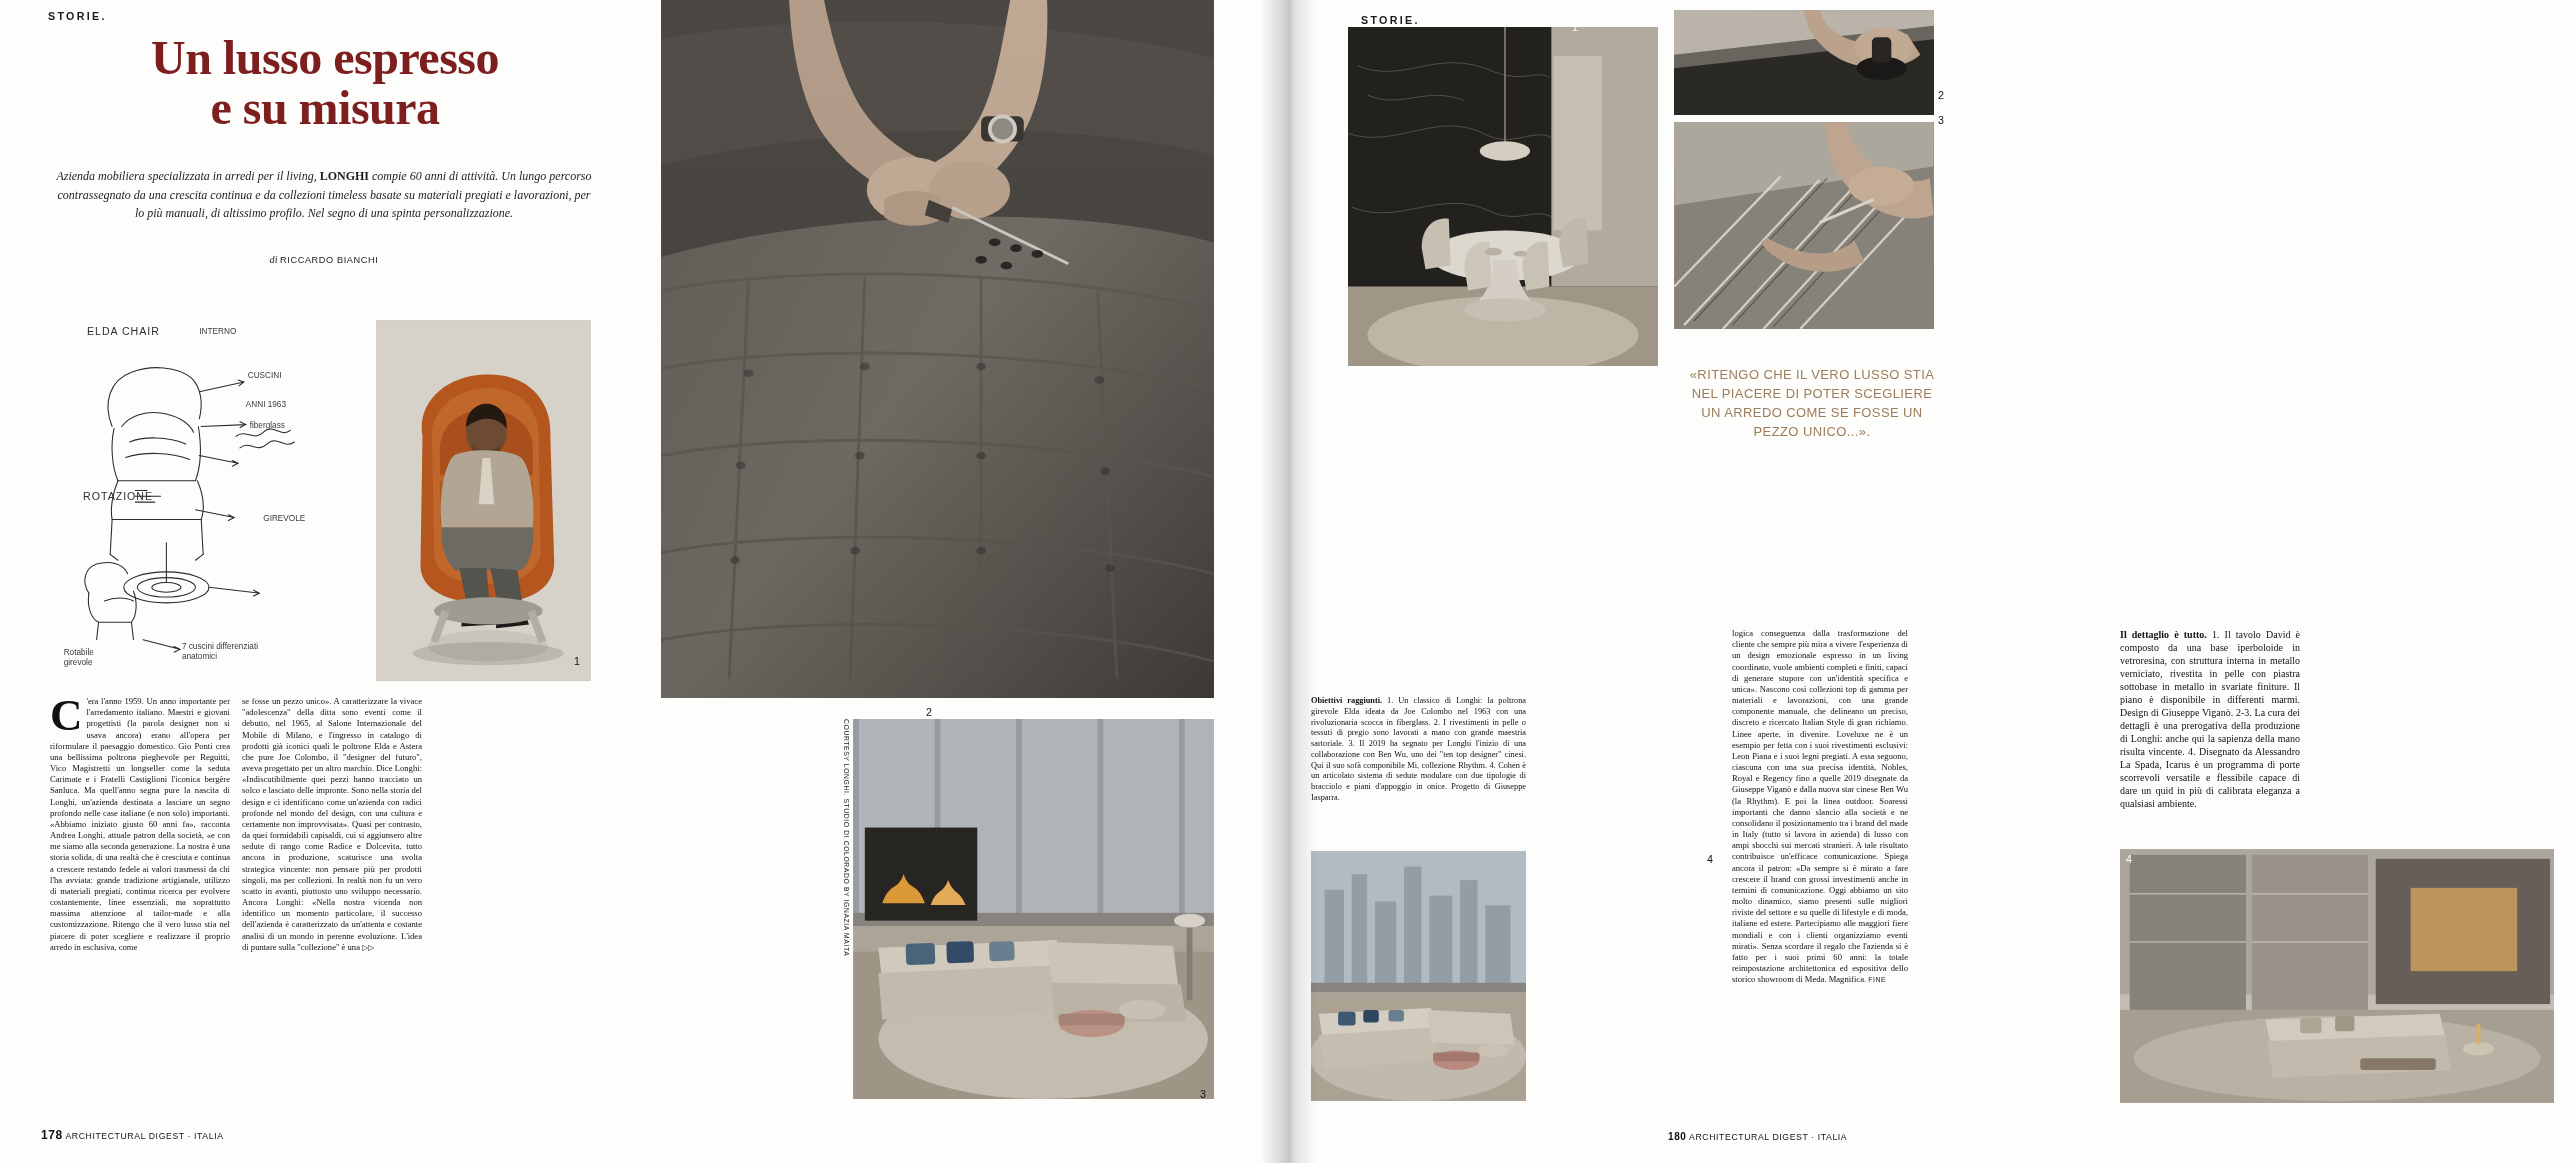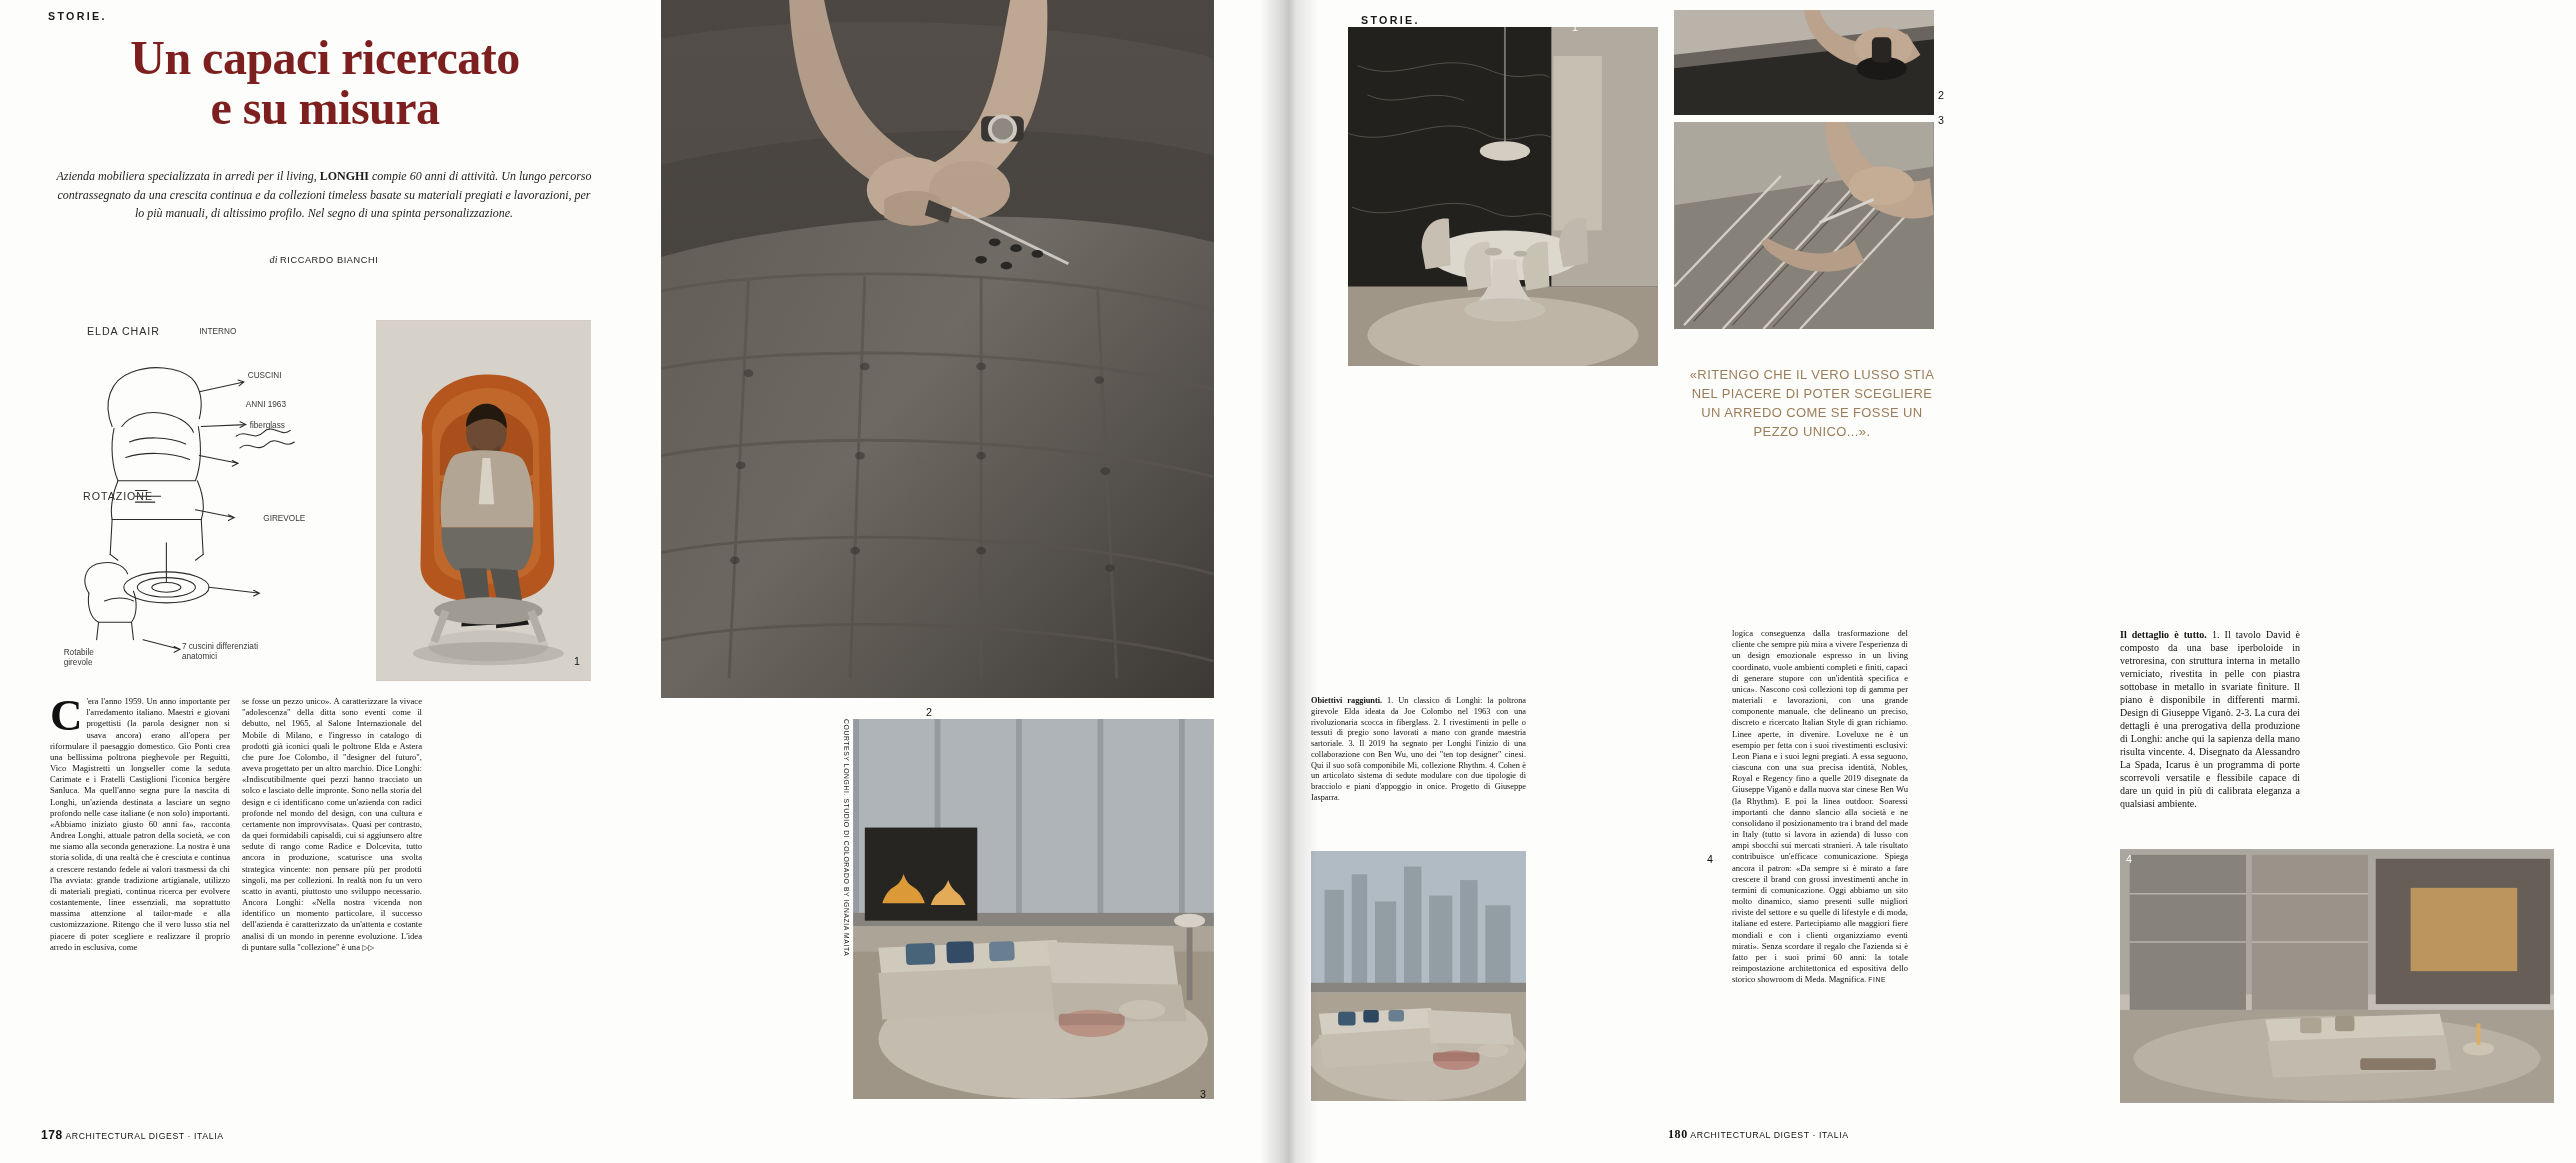--- a/index.html
+++ b/index.html
@@ -148,35 +148,35 @@
   .rdetail b{font-weight:700;}
 
   .photo-interior{
     position:absolute;left:2119px;top:849px;width:417px;height:254px;
     background:linear-gradient(165deg,#d7d2ca 0%,#b7b1a8 40%,#7c7670 75%,#4c4843 100%);
     overflow:hidden;
   }
   .cap-r4b{position:absolute;left:2125px;top:853px;font-family:"Liberation Sans",sans-serif;font-size:10.7px;color:#fff;z-index:6;}
 
   .folio-r{position:absolute;left:1668px;bottom:21.3px;font-family:"Liberation Sans",sans-serif;font-size:8.7px;letter-spacing:0.6px;color:#111;}
-  .folio-r b{font-weight:700;font-size:12px;font-family:Liberation Serif, serif;}
+  .folio-r b{font-weight:700;font-size:10px;}
 
   .sig{font-family:"Liberation Sans",sans-serif;font-size:6.8px;letter-spacing:0.6px;}
 </style>
 </head>
 <body>
 
 <div class="spread">
 
   <div class="page page-left">
 
     <div class="kicker l-kicker">STORIE.</div>
 
     <div class="headline">
-      <div>Un capaci ricercato</div>
+      <div>Un lusso espresso</div>
       <div>e su misura</div>
     </div>
 
     <div class="standfirst">
       <span>Azienda mobiliera specializzata in arredi per il living, </span><b>LONGHI</b><span> compie 60 anni di attività. Un lungo percorso contrassegnato da una crescita continua e da collezioni timeless basate su materiali pregiati e lavorazioni, per lo più manuali, di altissimo profilo. Nel segno di una spinta personalizzazione.</span>
     </div>
 
     <div class="byline">
       <span>di </span><span class="bn">RICCARDO BIANCHI</span>
     </div>

